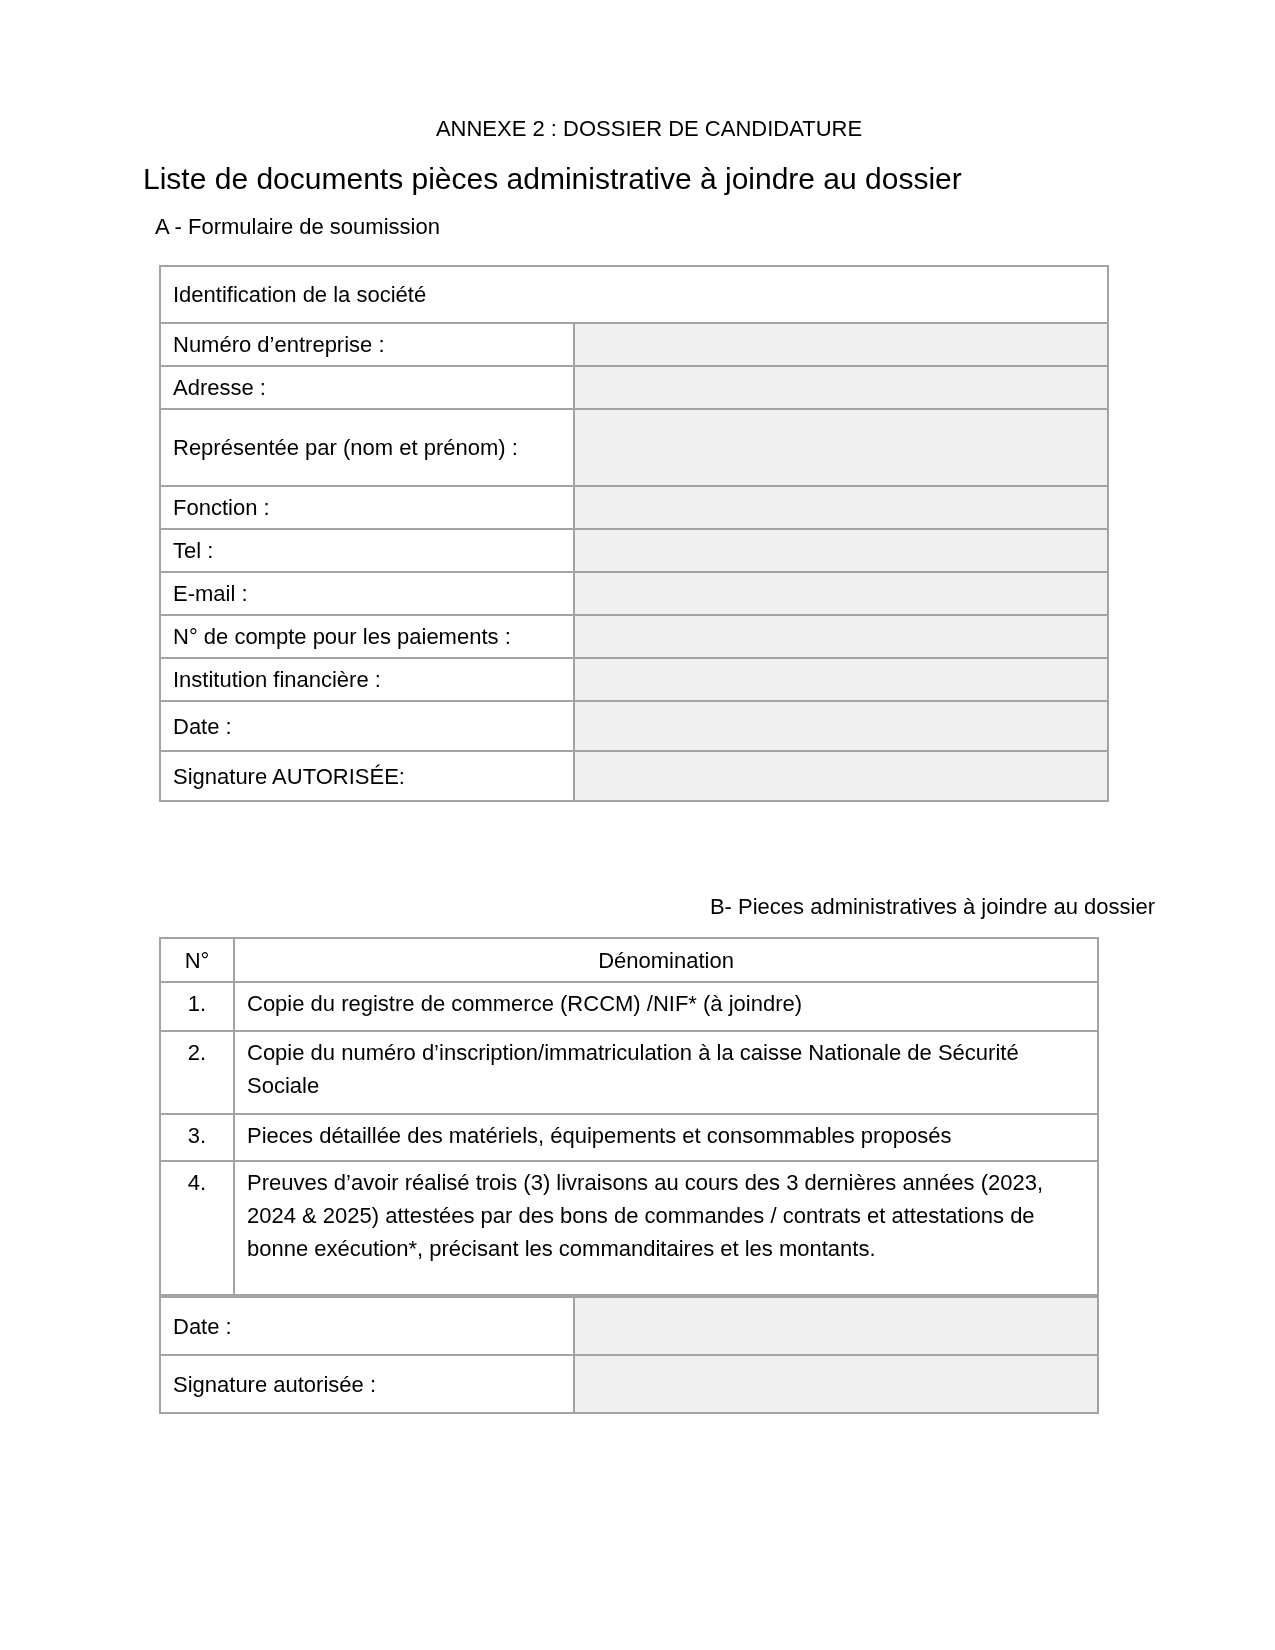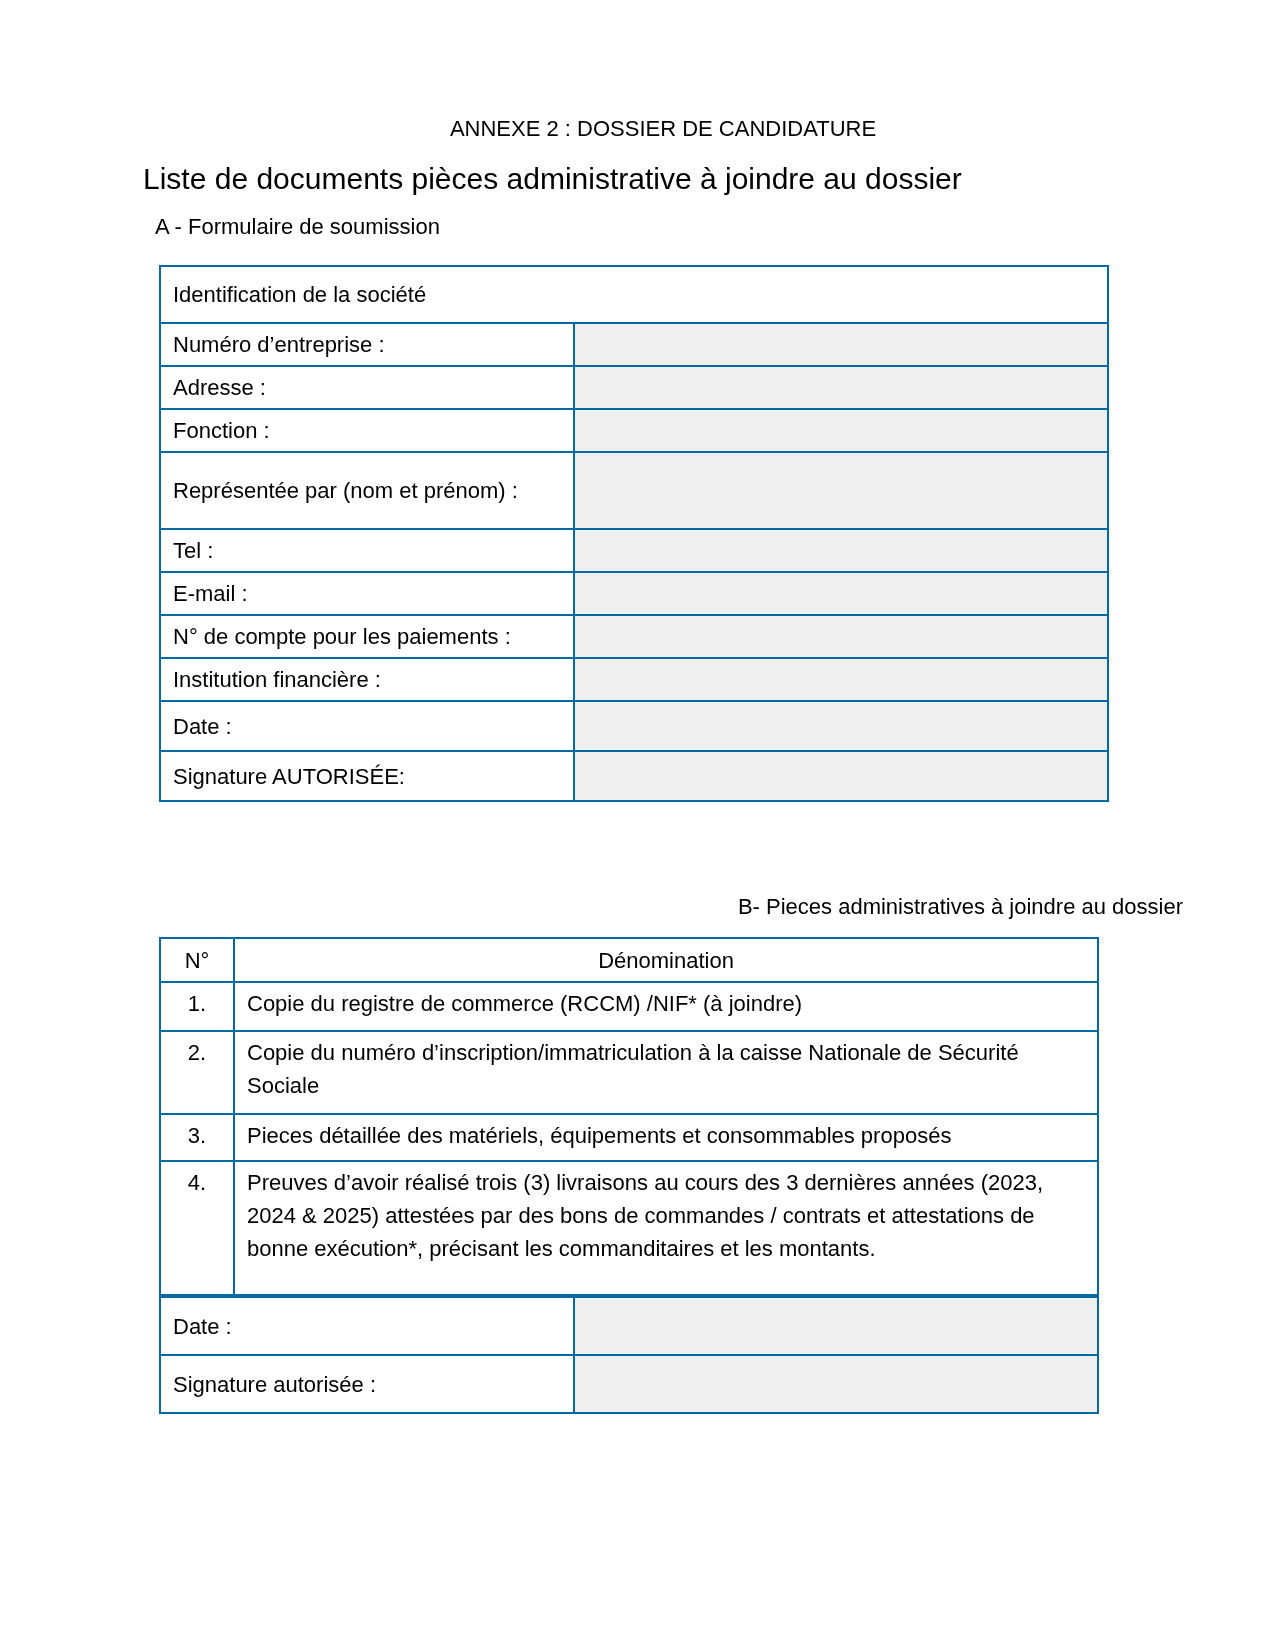--- a/index.html
+++ b/index.html
@@ -6,21 +6,21 @@
   .page {
     position: relative;
     width: 1275px;
     height: 1650px;
     background: #ffffff;
     font-family: "Liberation Sans", "DejaVu Sans", sans-serif;
     color: #000000;
     font-size: 22px;
     overflow: hidden;
   }
-  .content { padding-left: 143px; padding-right: 92px; }
+  .content { padding-left: 143px; padding-right: 120px; }
   .doc-title {
     margin: 0;
     padding-top: 116px;
     text-align: center;
     font-size: 22px;
     font-weight: 400;
     line-height: 26px;
   }
   .doc-subtitle {
     margin: 24px 0 0 0;
@@ -40,21 +40,21 @@
     font-weight: 400;
     line-height: 26px;
     text-align: right;
   }
   table {
     border-collapse: collapse;
     table-layout: fixed;
     margin-left: 16px;
   }
   td, th {
-    border: 2px solid #0369a1;
+    border: 2px solid #a3a3a3;
     padding: 4px 12px;
     font-size: 22px;
     font-weight: 400;
     line-height: 33px;
     text-align: left;
     vertical-align: middle;
     overflow: hidden;
   }
   .tbl-ident { width: 948px; margin-top: 25px; border: 2px solid #1a1a1a; }
   .tbl-ident col.c-label { width: 414px; }
@@ -103,26 +103,26 @@
       </tr>
       <tr>
         <td class="r-std">Numéro d’entreprise :</td>
         <td class="r-std field-value"></td>
       </tr>
       <tr>
         <td class="r-std">Adresse :</td>
         <td class="r-std field-value"></td>
       </tr>
       <tr>
+        <td class="r-tall">Représentée par (nom et prénom) :</td>
+        <td class="r-tall field-value"></td>
+      </tr>
+      <tr>
         <td class="r-std">Fonction :</td>
         <td class="r-std field-value"></td>
-      </tr>
-      <tr>
-        <td class="r-tall">Représentée par (nom et prénom) :</td>
-        <td class="r-tall field-value"></td>
       </tr>
       <tr>
         <td class="r-std">Tel :</td>
         <td class="r-std field-value"></td>
       </tr>
       <tr>
         <td class="r-std">E-mail :</td>
         <td class="r-std field-value"></td>
       </tr>
       <tr>

